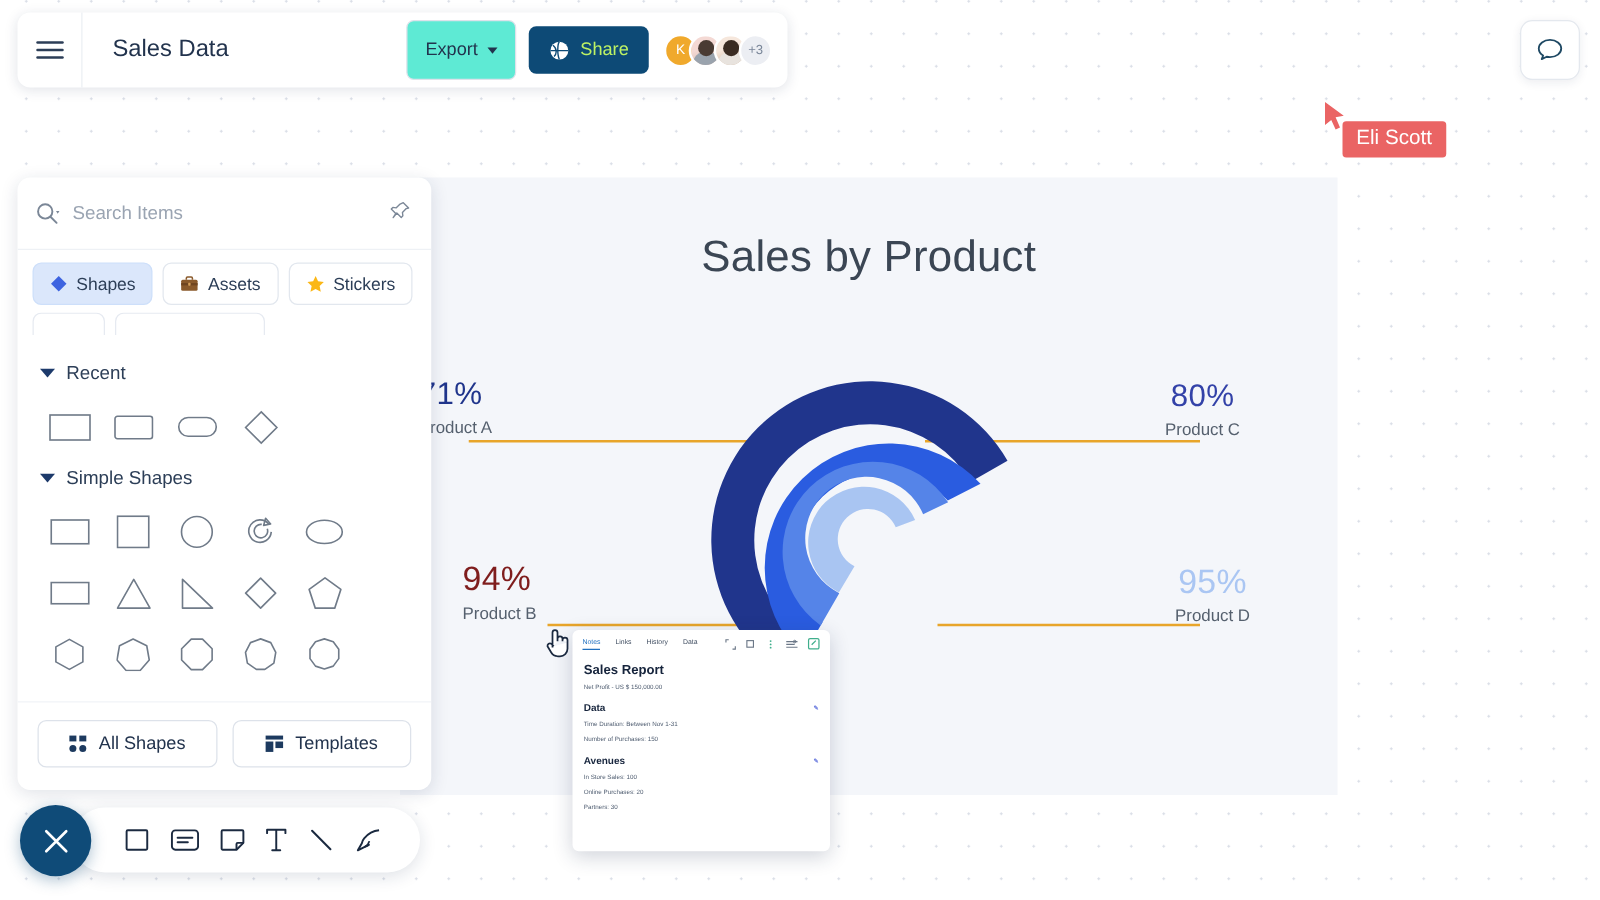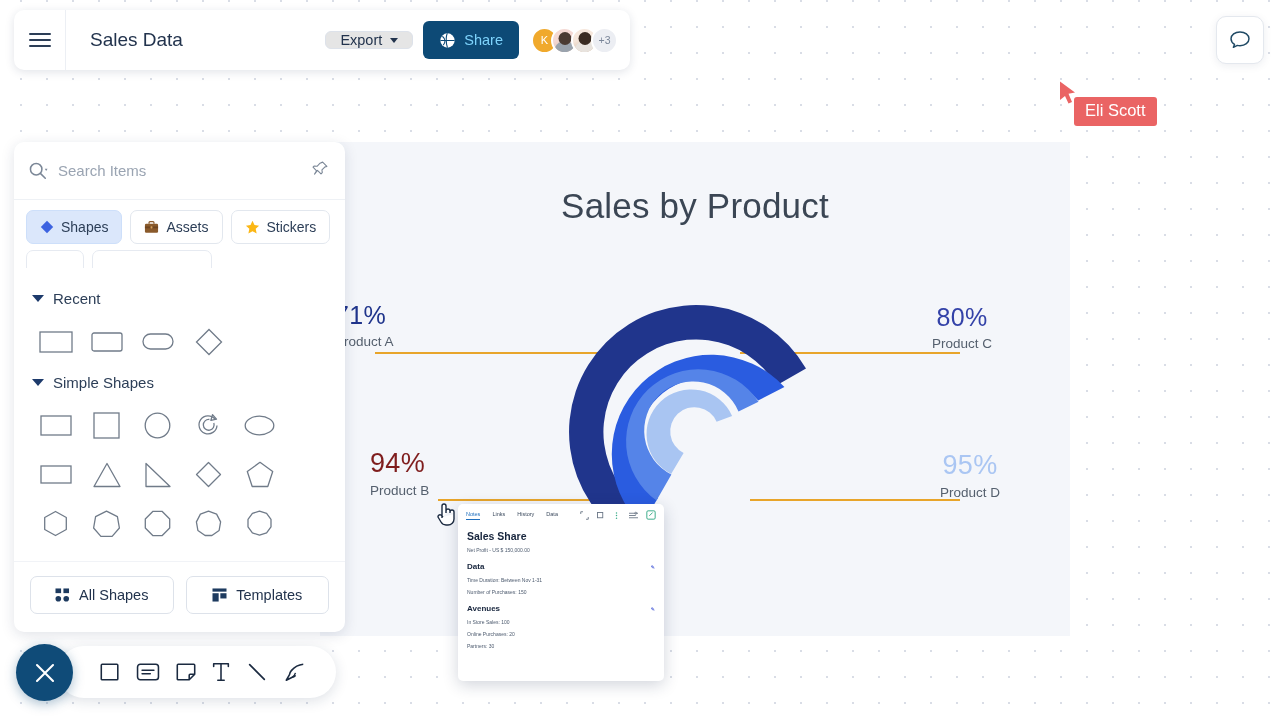--- a/index.html
+++ b/index.html
@@ -36,31 +36,31 @@
   }
   .menu-btn .bars { width: 22px; }
   .menu-btn .bars span {
     display: block; height: 2px; background: #2c3e57; margin: 4px 0; border-radius: 2px;
   }
   .doc-title {
     font-size: 19px; color: #22334d; margin-left: 24px; white-space: nowrap;
   }
   .export-btn {
     margin-left: auto;
-    height: 18px; padding: 0 14px;
+    height: 48px; padding: 0 14px;
     display: flex; align-items: center; gap: 8px;
     border: 1px solid #dde2ea; border-radius: 6px;
-    background: #e5e5e5; color: #22334d; font-size: 14.5px; cursor: pointer;
+    background: #5eead4; color: #22334d; font-size: 14.5px; cursor: pointer;
   }
   .caret { width: 0; height: 0; border-left: 4.5px solid transparent;
            border-right: 4.5px solid transparent; border-top: 5.5px solid #22334d; }
   .share-btn {
     margin-left: 10px; height: 38px; padding: 0 16px;
     display: flex; align-items: center; gap: 8px;
-    background: #0d4a76; color: #7dd3fc; border: none; border-radius: 6px;
+    background: #0d4a76; color: #bef264; border: none; border-radius: 6px;
     font-size: 14.5px; cursor: pointer;
   }
   .avatars { display: flex; align-items: center; margin-left: 12px; margin-right: 12px; }
   .avatar {
     width: 27px; height: 27px; border-radius: 50%;
     margin-left: -7px; border: 2px solid #fff;
     display: flex; align-items: center; justify-content: center;
     font-size: 11px; color: #fff; overflow: hidden; position: relative;
   }
   .avatar:first-child { margin-left: 0; }
@@ -284,21 +284,21 @@
           <path d="M1 3h12M1 6h9M1 9h12" stroke="#6b7787" stroke-width="1.2" fill="none"></path>
           <circle cx="10" cy="3" r="1.4" fill="none" stroke="#6b7787" stroke-width="1"></circle>
           </svg>
         <svg width="10" height="10" viewBox="0 0 12 12">
           <rect x="1" y="1" width="10" height="10" rx="1.5" fill="none" stroke="#3fae8c" stroke-width="1.2"></rect>
           <path d="M4 7l4-4" stroke="#3fae8c" stroke-width="1.2"></path>
           </svg>
       </span>
     </div>
     <div class="popup-body">
-      <div class="pp-h1">Sales Share</div>
+      <div class="pp-h1">Sales Report</div>
       <div class="pp-sub">Net Profit - US $ 150,000.00</div>
 
       <div class="pp-h2">
         <span>Data</span>
         <span class="edit">✎</span>
       </div>
       <div class="pp-line">Time Duration: Between Nov 1-31</div>
       <div class="pp-line">Number of Purchases: 150</div>
 
       <div class="pp-h2">

